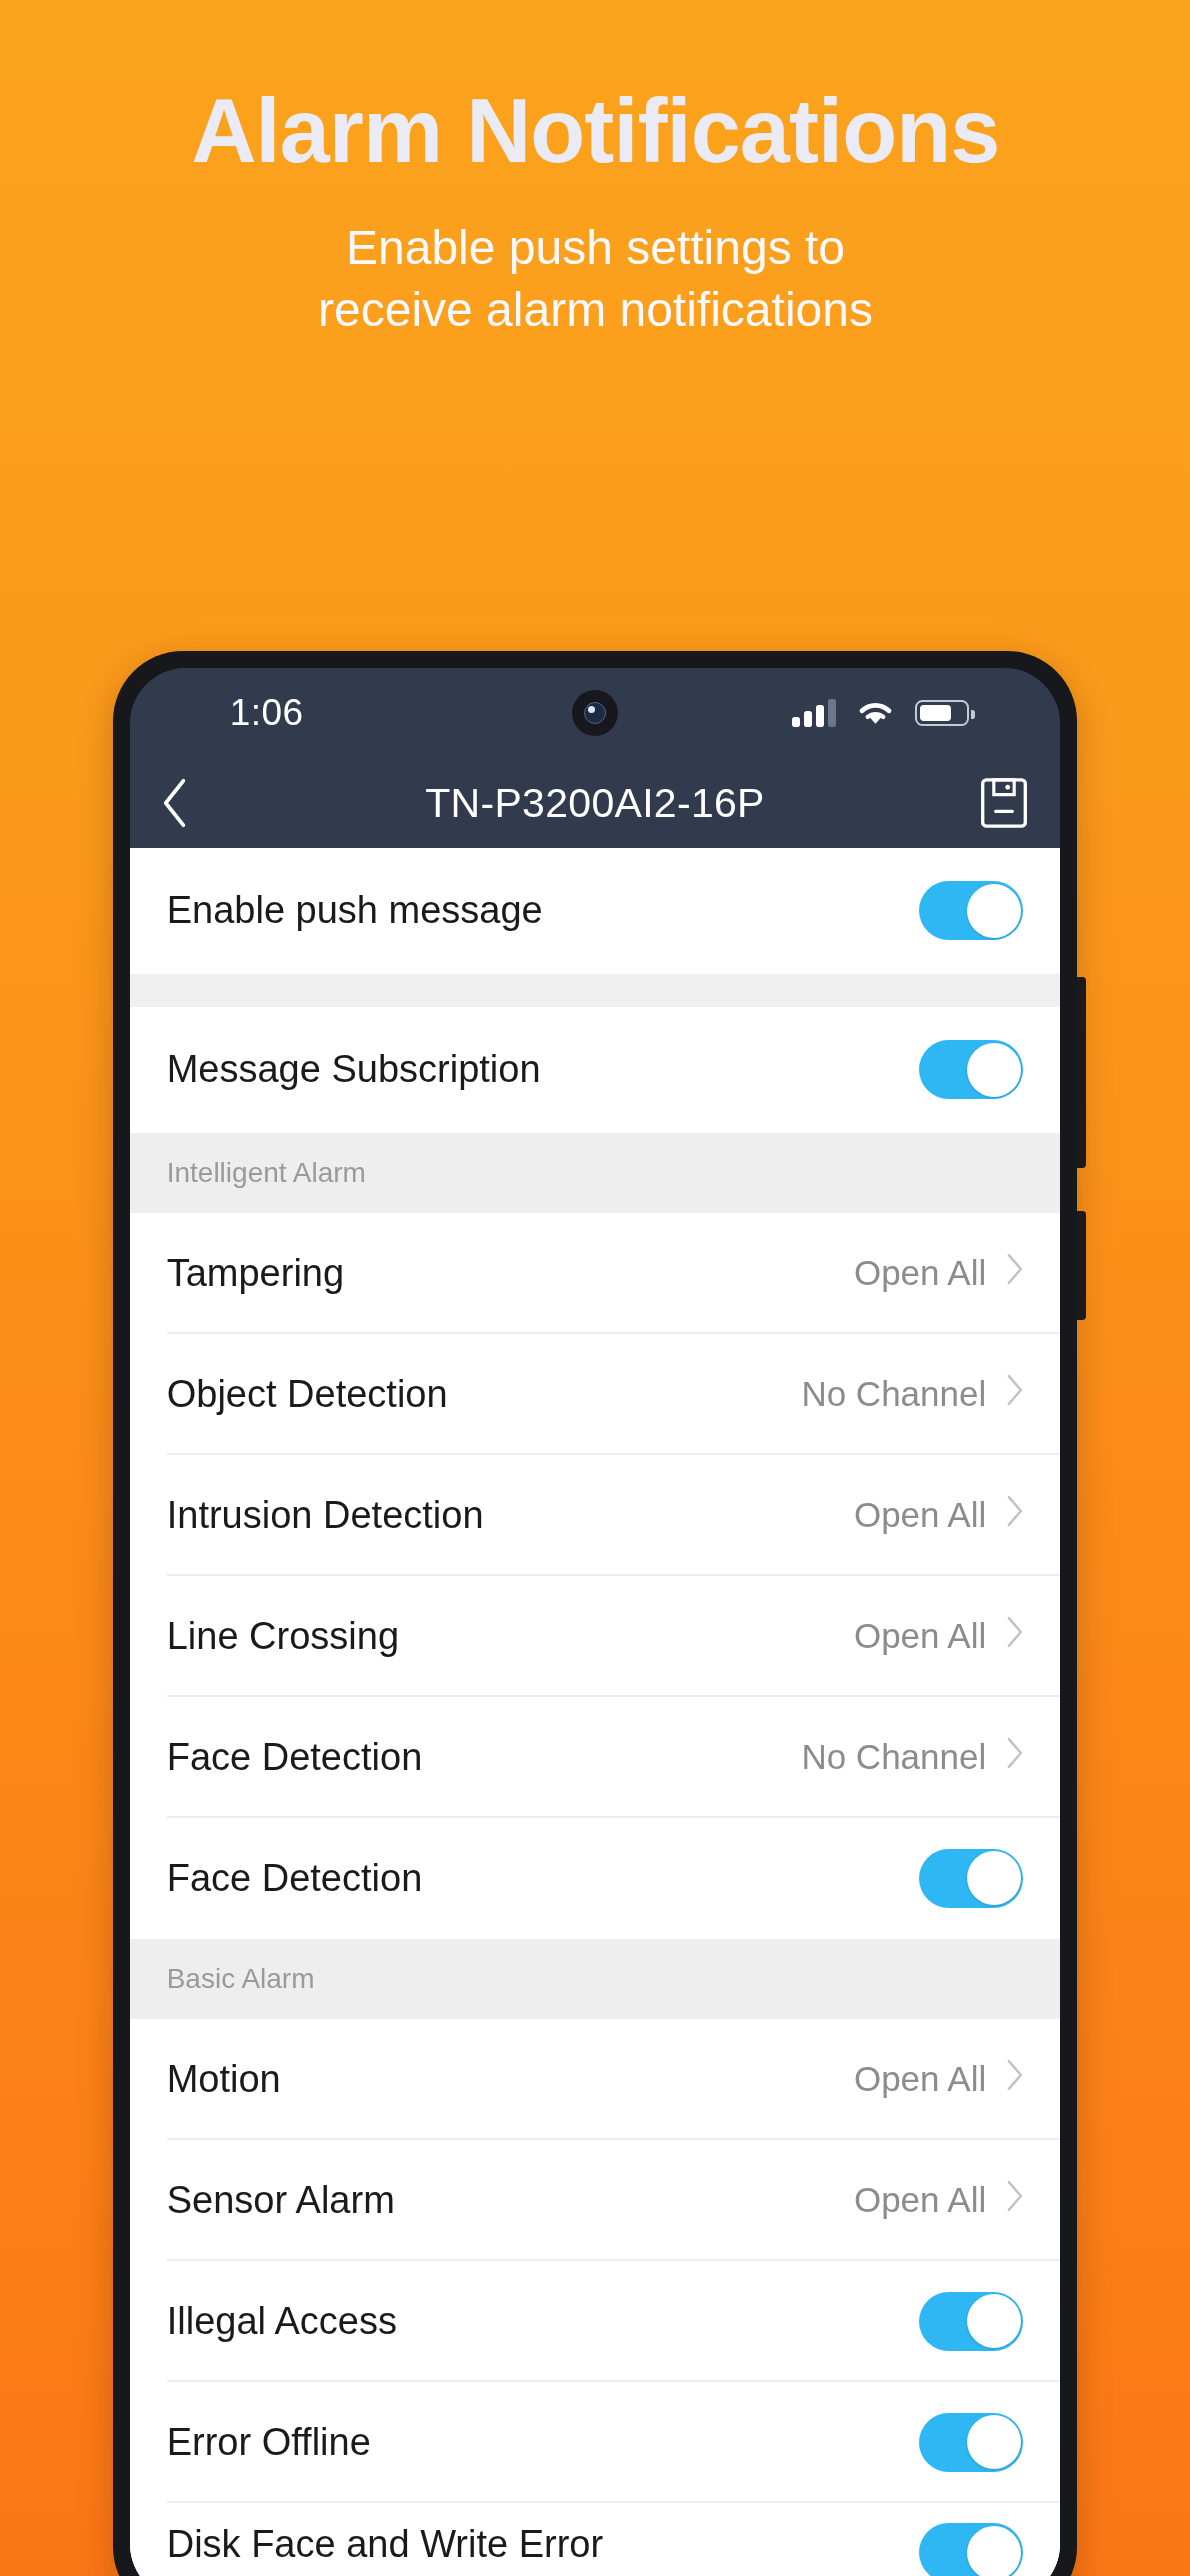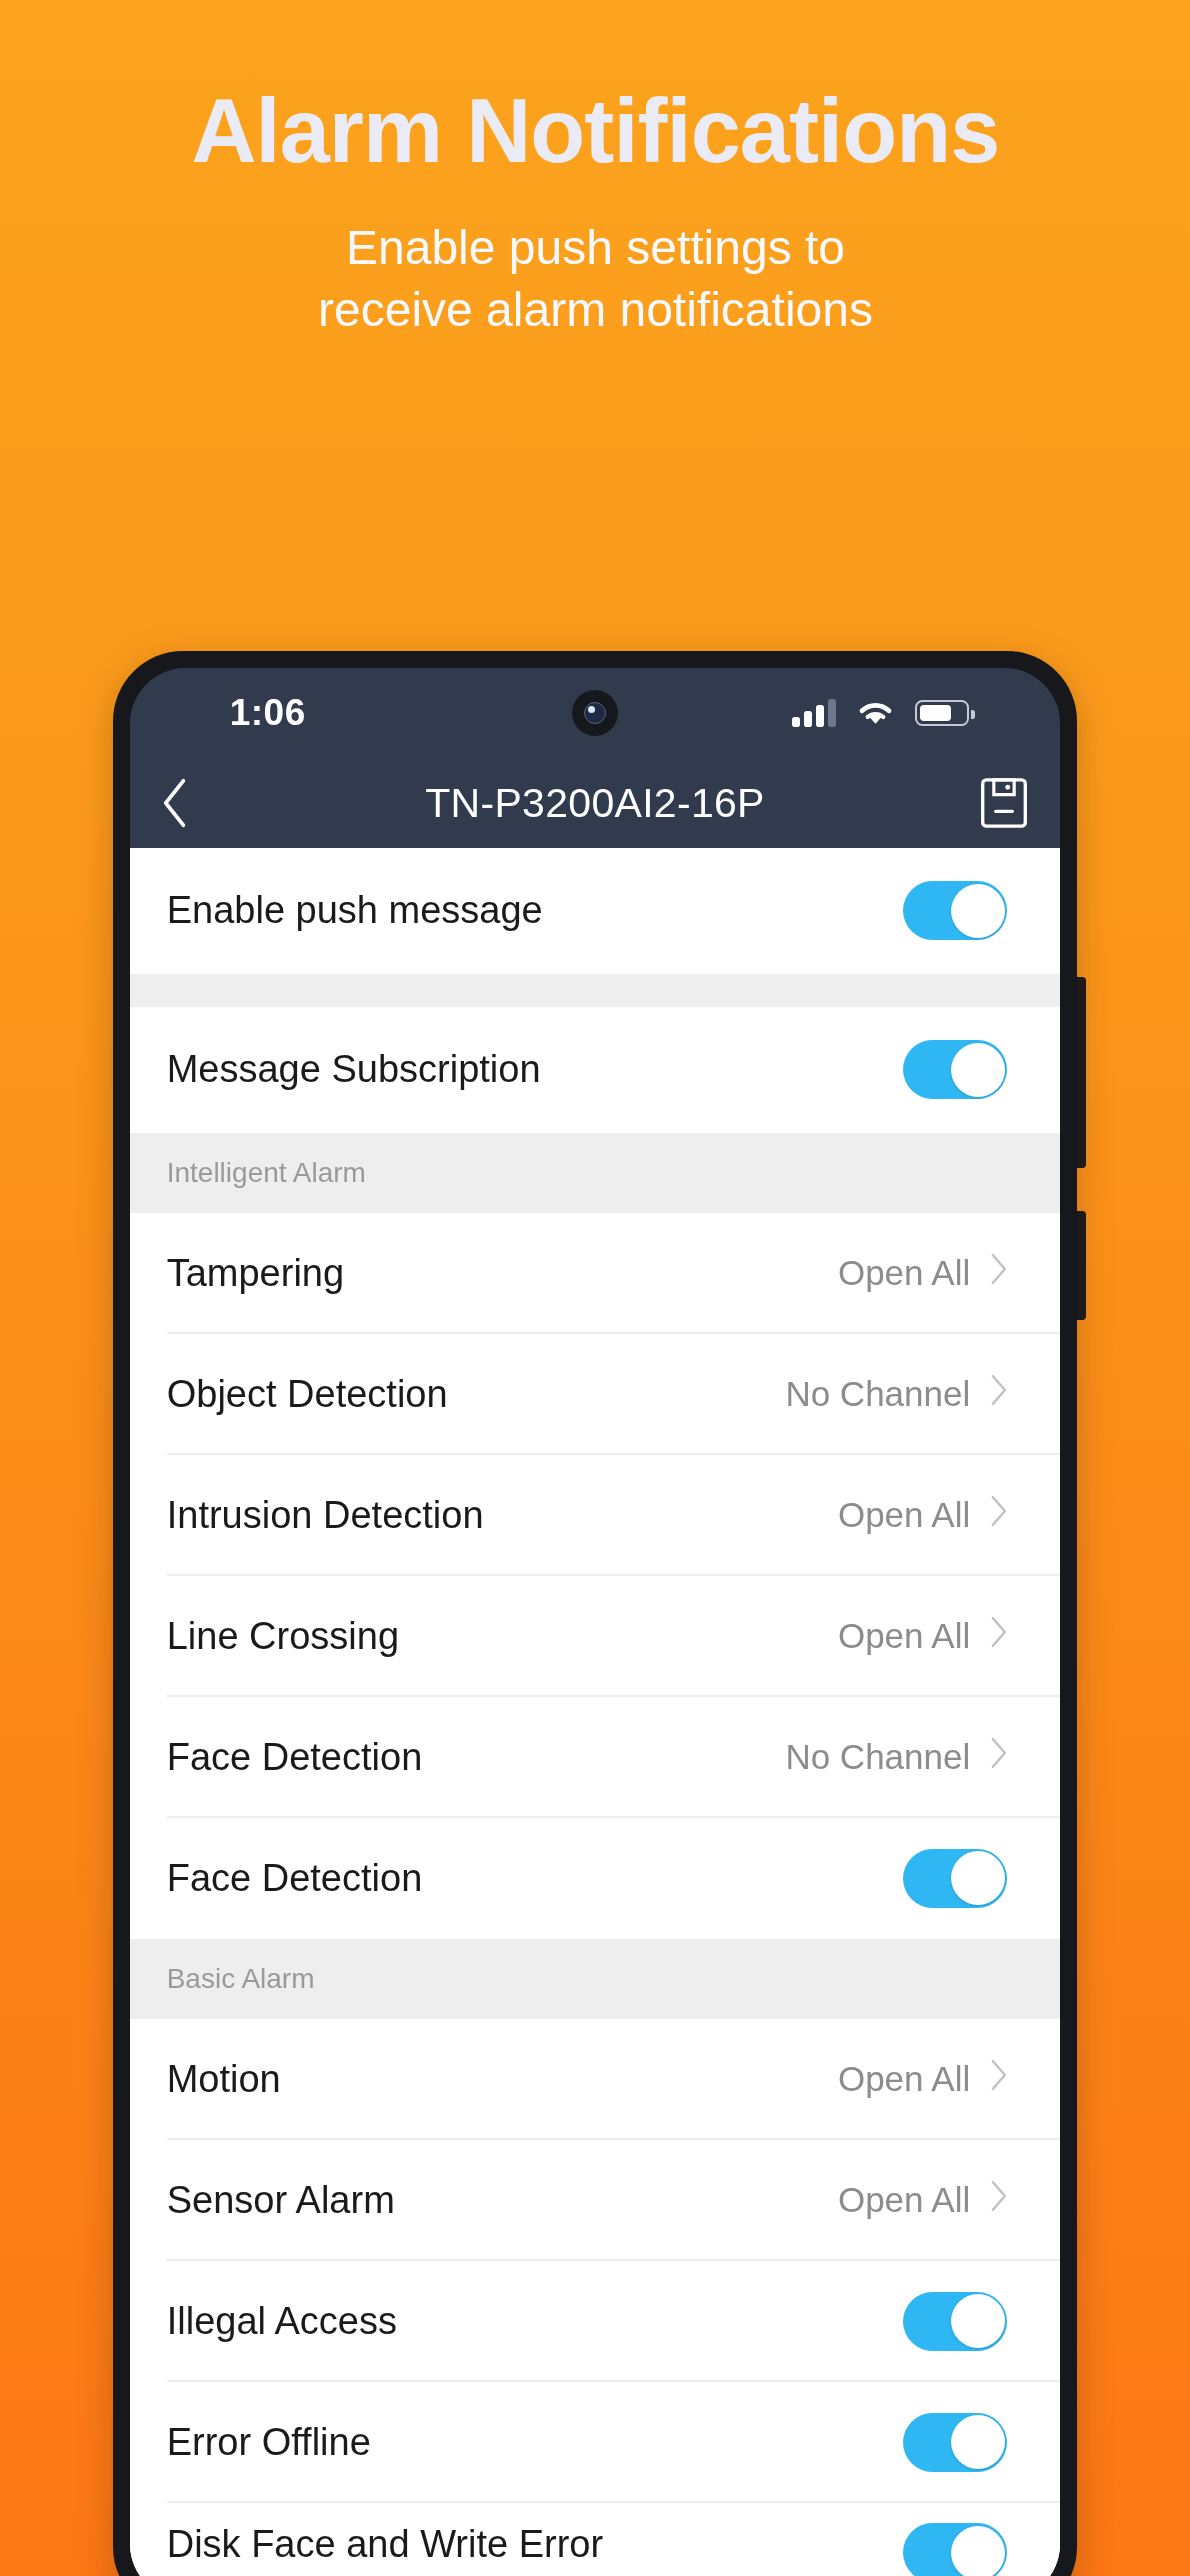--- a/index.html
+++ b/index.html
@@ -72,21 +72,21 @@
     background:#323A4D;
     display:flex;
     align-items:center;
   }
   .sb-time {
     position:absolute;
     left:100px; top:50%;
     transform:translateY(-50%);
     color:#fff;
     font-size:37px;
-    font-weight:bold;
+    font-weight:normal;
     letter-spacing:0.5px;
   }
   .sb-camera {
     position:absolute;
     left:50%; top:50%;
     transform:translate(-50%,-50%);
     width:46px; height:46px;
     border-radius:50%;
     background:#16181D;
     display:flex; align-items:center; justify-content:center;
@@ -151,21 +151,21 @@
   .content {
     background:#FFFFFF;
     height:calc(100% - 180px);
     overflow:hidden;
   }
   .row {
     height:121px;
     background:#fff;
     display:flex;
     align-items:center;
-    padding:0 53px 0 37px;
+    padding:0 37px 0 37px;
     position:relative;
   }
   .row .label {
     font-size:38px;
     color:#1A1A1A;
     font-weight:400;
   }
   .row .right {
     margin-left:auto;
     display:flex;

